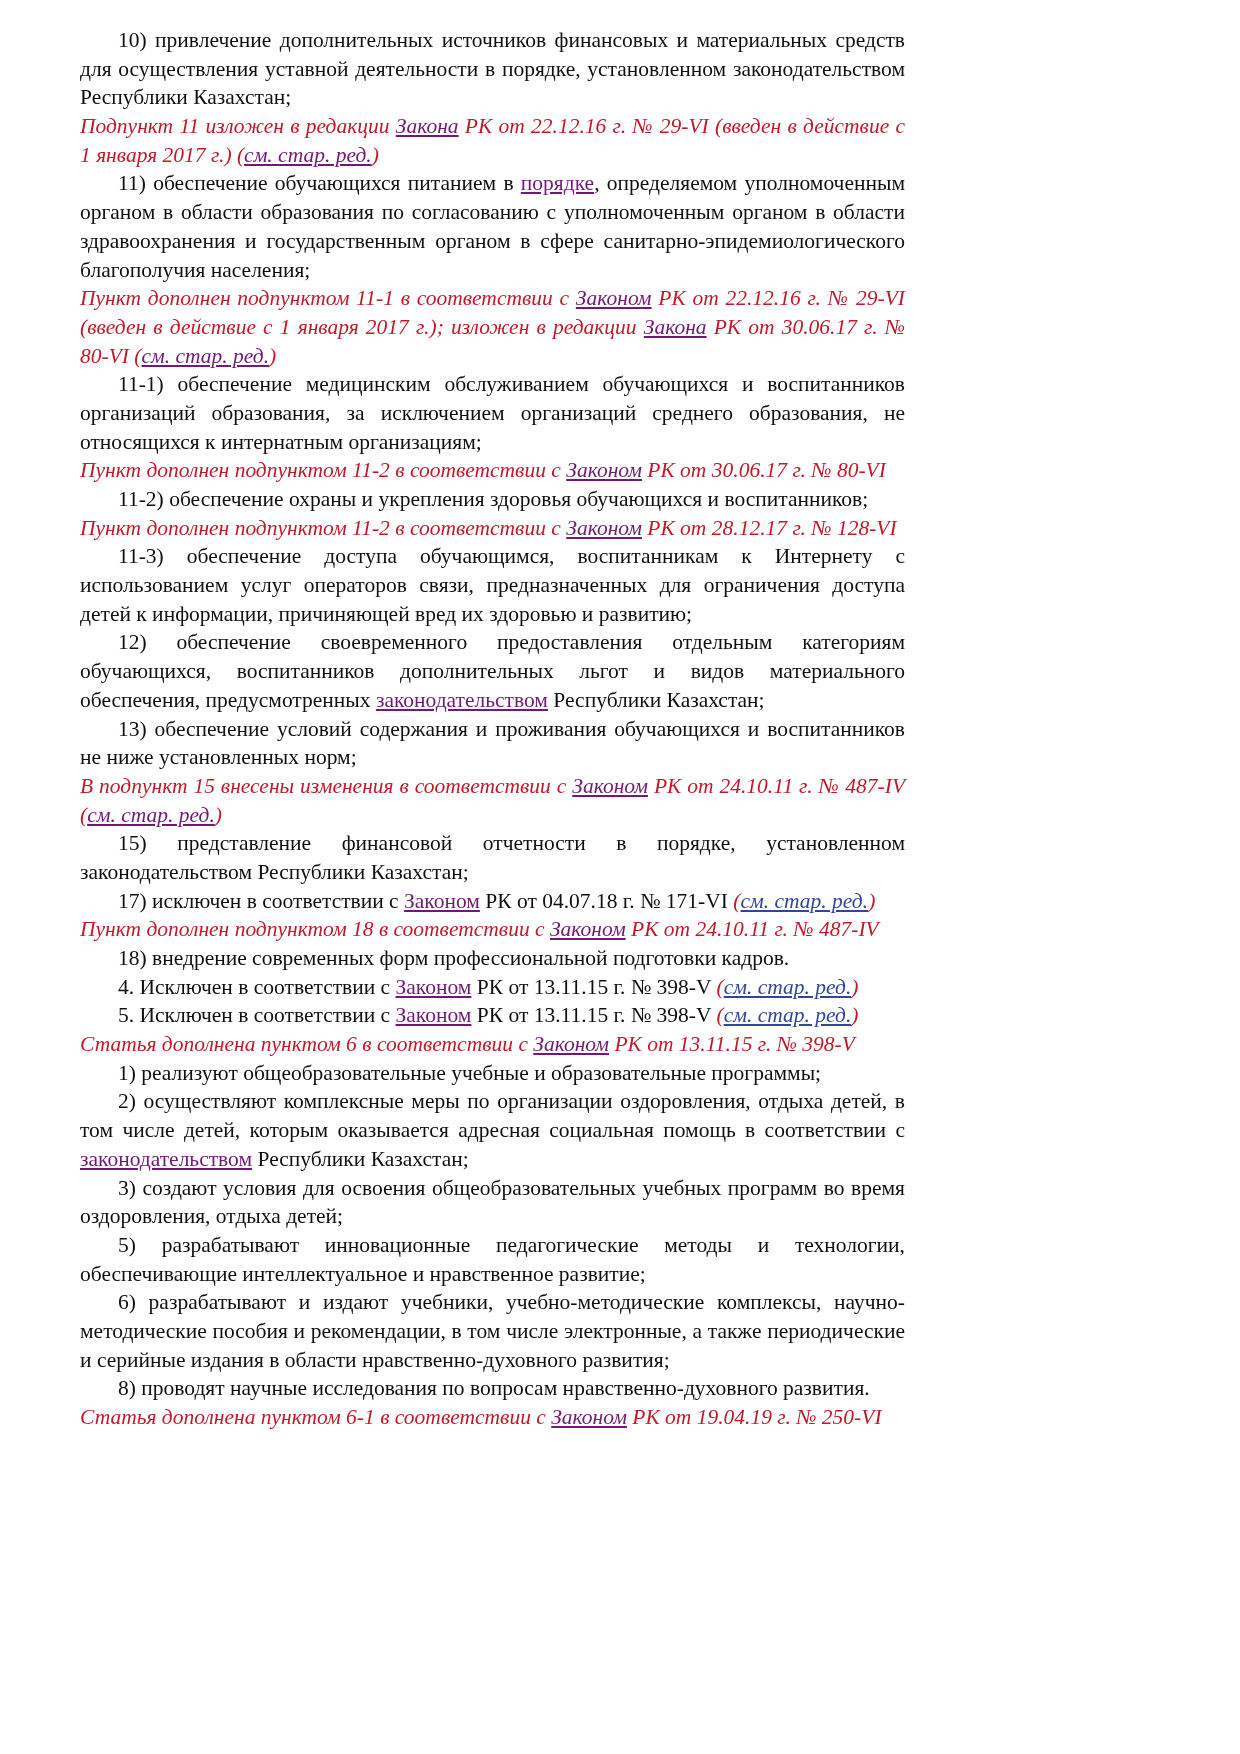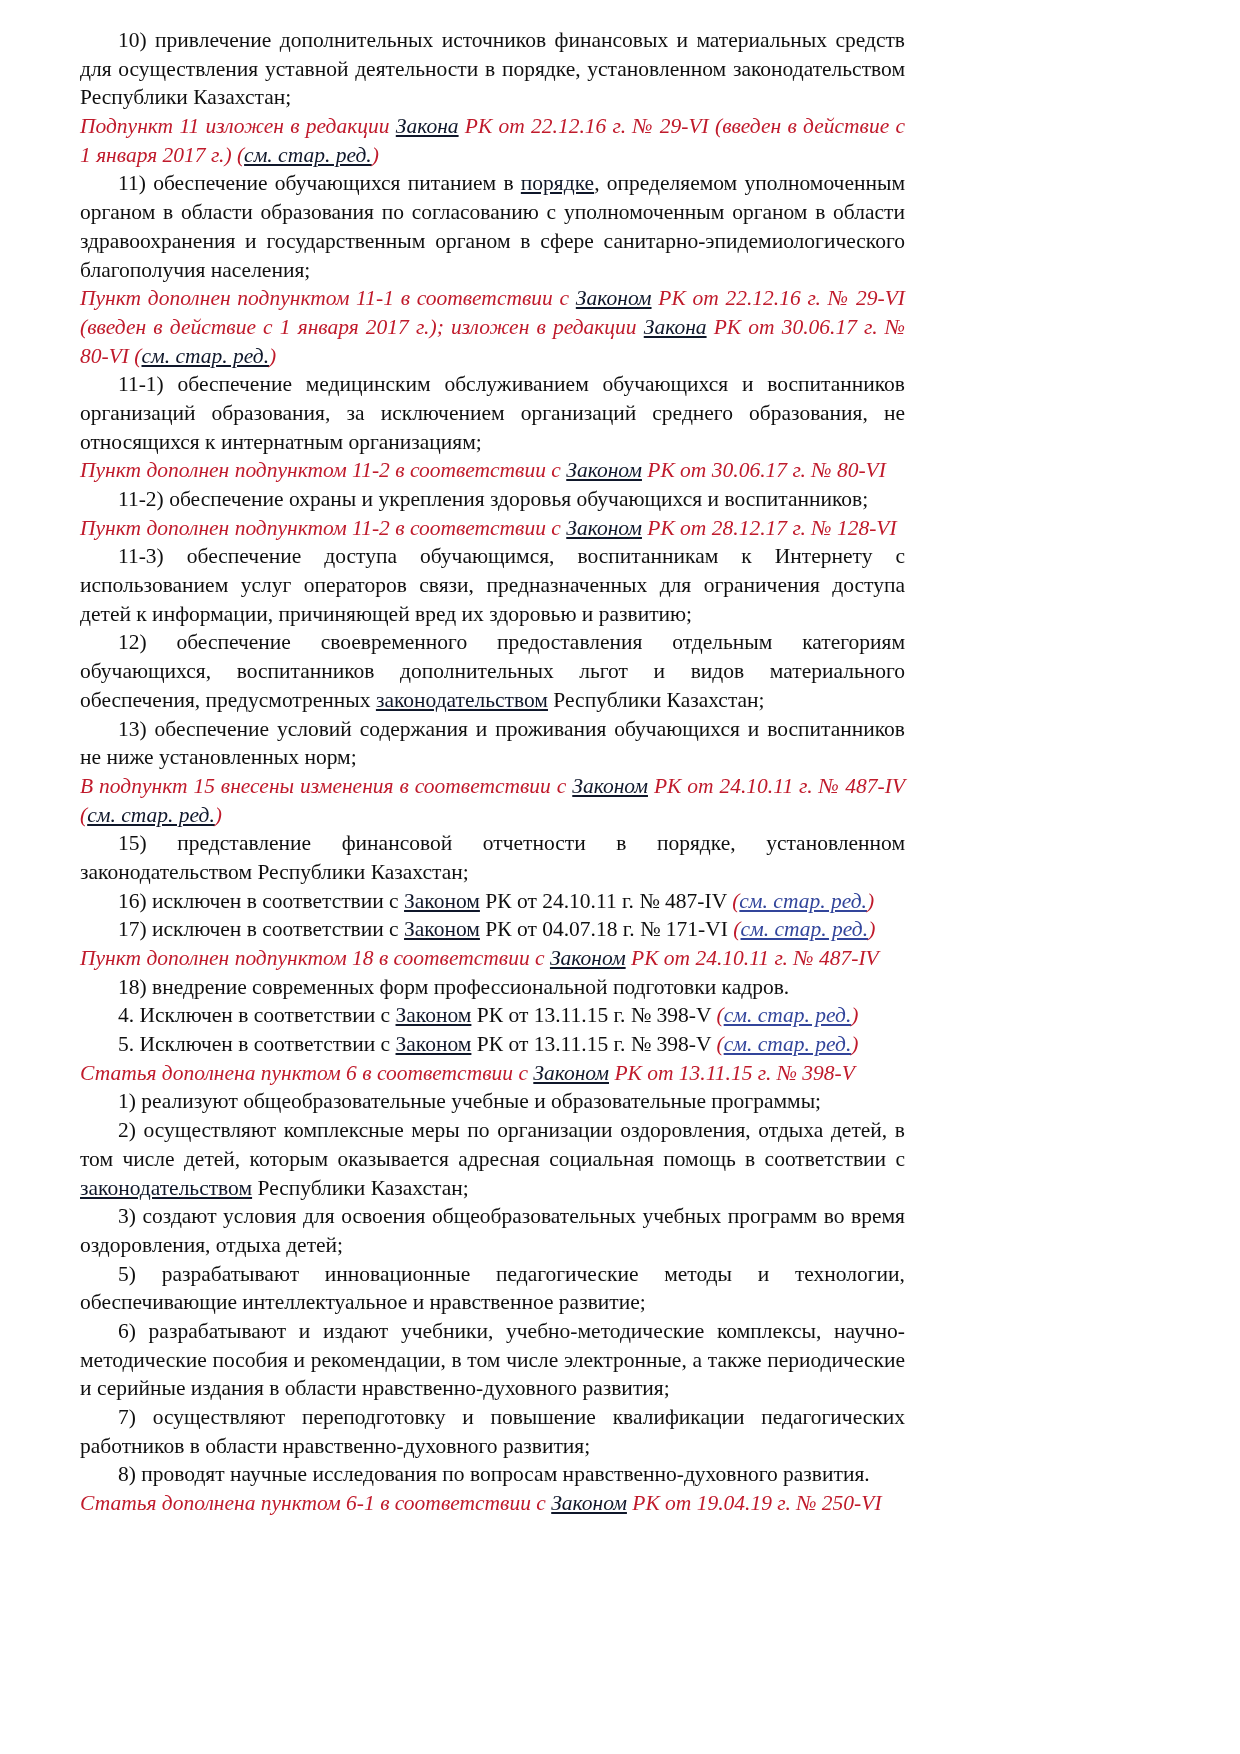--- a/index.html
+++ b/index.html
@@ -23,21 +23,21 @@
     text-align: justify;
   }
   p.para { margin: 0; padding: 0; }
   p.body { text-indent: 38px; color: #0f0f0f; }
   p.annotation {
     text-indent: 0;
     color: #c01a2b;
     font-style: italic;
   }
   span.link {
-    color: #0f172a;
+    color: #701a75;
     text-decoration: underline;
     cursor: pointer;
   }
   span.link-i {
     color: #32459b;
     text-decoration: underline;
     font-style: italic;
     cursor: pointer;
   }
   span.red-i {
@@ -56,29 +56,27 @@
       <p class="para annotation"><span>Пункт дополнен подпунктом 11-1 в соответствии с </span><span class="link">Законом</span><span> РК от 22.12.16 г. № 29-VI (введен в действие с 1 января 2017 г.); изложен в редакции </span><span class="link">Закона</span><span> РК от 30.06.17 г. № 80-VI (</span><span class="link">см. стар. ред.</span><span>)</span></p>
       <p class="para body"><span>11-1) обеспечение медицинским обслуживанием обучающихся и воспитанников организаций образования, за исключением организаций среднего образования, не относящихся к интернатным организациям;</span></p>
       <p class="para annotation"><span>Пункт дополнен подпунктом 11-2 в соответствии с </span><span class="link">Законом</span><span> РК от 30.06.17 г. № 80-VI</span></p>
       <p class="para body"><span>11-2) обеспечение охраны и укрепления здоровья обучающихся и воспитанников;</span></p>
       <p class="para annotation"><span>Пункт дополнен подпунктом 11-2 в соответствии с </span><span class="link">Законом</span><span> РК от 28.12.17 г. № 128-VI</span></p>
       <p class="para body"><span>11-3) обеспечение доступа обучающимся, воспитанникам к Интернету с использованием услуг операторов связи, предназначенных для ограничения доступа детей к информации, причиняющей вред их здоровью и развитию;</span></p>
       <p class="para body"><span>12) обеспечение своевременного предоставления отдельным категориям обучающихся, воспитанников дополнительных льгот и видов материального обеспечения, предусмотренных </span><span class="link">законодательством</span><span> Республики Казахстан;</span></p>
       <p class="para body"><span>13) обеспечение условий содержания и проживания обучающихся и воспитанников не ниже установленных норм;</span></p>
       <p class="para annotation"><span>В подпункт 15 внесены изменения в соответствии с </span><span class="link">Законом</span><span> РК от 24.10.11 г. № 487-IV (</span><span class="link">см. стар. ред.</span><span>)</span></p>
       <p class="para body"><span>15) представление финансовой отчетности в порядке, установленном законодательством Республики Казахстан;</span></p>
-      <p class="para body"><span>16) исключен в соответствии с </span><span class="link">Законом</span><span> РК от 24.10.11 г. № 487-IV </span><span class="red-i">(</span><span class="link-i">см. стар. ред.</span><span class="red-i">)</span></p>
       <p class="para body"><span>17) исключен в соответствии с </span><span class="link">Законом</span><span> РК от 04.07.18 г. № 171-VI </span><span class="red-i">(</span><span class="link-i">см. стар. ред.</span><span class="red-i">)</span></p>
       <p class="para annotation"><span>Пункт дополнен подпунктом 18 в соответствии с </span><span class="link">Законом</span><span> РК от 24.10.11 г. № 487-IV</span></p>
       <p class="para body"><span>18) внедрение современных форм профессиональной подготовки кадров.</span></p>
       <p class="para body"><span>4. Исключен в соответствии с </span><span class="link">Законом</span><span> РК от 13.11.15 г. № 398-V </span><span class="red-i">(</span><span class="link-i">см. стар. ред.</span><span class="red-i">)</span></p>
       <p class="para body"><span>5. Исключен в соответствии с </span><span class="link">Законом</span><span> РК от 13.11.15 г. № 398-V </span><span class="red-i">(</span><span class="link-i">см. стар. ред.</span><span class="red-i">)</span></p>
       <p class="para annotation"><span>Статья дополнена пунктом 6 в соответствии с </span><span class="link">Законом</span><span> РК от 13.11.15 г. № 398-V</span></p>
       <p class="para body"><span>1) реализуют общеобразовательные учебные и образовательные программы;</span></p>
       <p class="para body"><span>2) осуществляют комплексные меры по организации оздоровления, отдыха детей, в том числе детей, которым оказывается адресная социальная помощь в соответствии с </span><span class="link">законодательством</span><span> Республики Казахстан;</span></p>
       <p class="para body"><span>3) создают условия для освоения общеобразовательных учебных программ во время оздоровления, отдыха детей;</span></p>
       <p class="para body"><span>5) разрабатывают инновационные педагогические методы и технологии, обеспечивающие интеллектуальное и нравственное развитие;</span></p>
       <p class="para body"><span>6) разрабатывают и издают учебники, учебно-методические комплексы, научно-методические пособия и рекомендации, в том числе электронные, а также периодические и серийные издания в области нравственно-духовного развития;</span></p>
-      <p class="para body"><span>7) осуществляют переподготовку и повышение квалификации педагогических работников в области нравственно-духовного развития;</span></p>
       <p class="para body"><span>8) проводят научные исследования по вопросам нравственно-духовного развития.</span></p>
       <p class="para annotation"><span>Статья дополнена пунктом 6-1 в соответствии с </span><span class="link">Законом</span><span> РК от 19.04.19 г. № 250-VI</span></p>
     </div>
 </div>
 
 </body></html>

